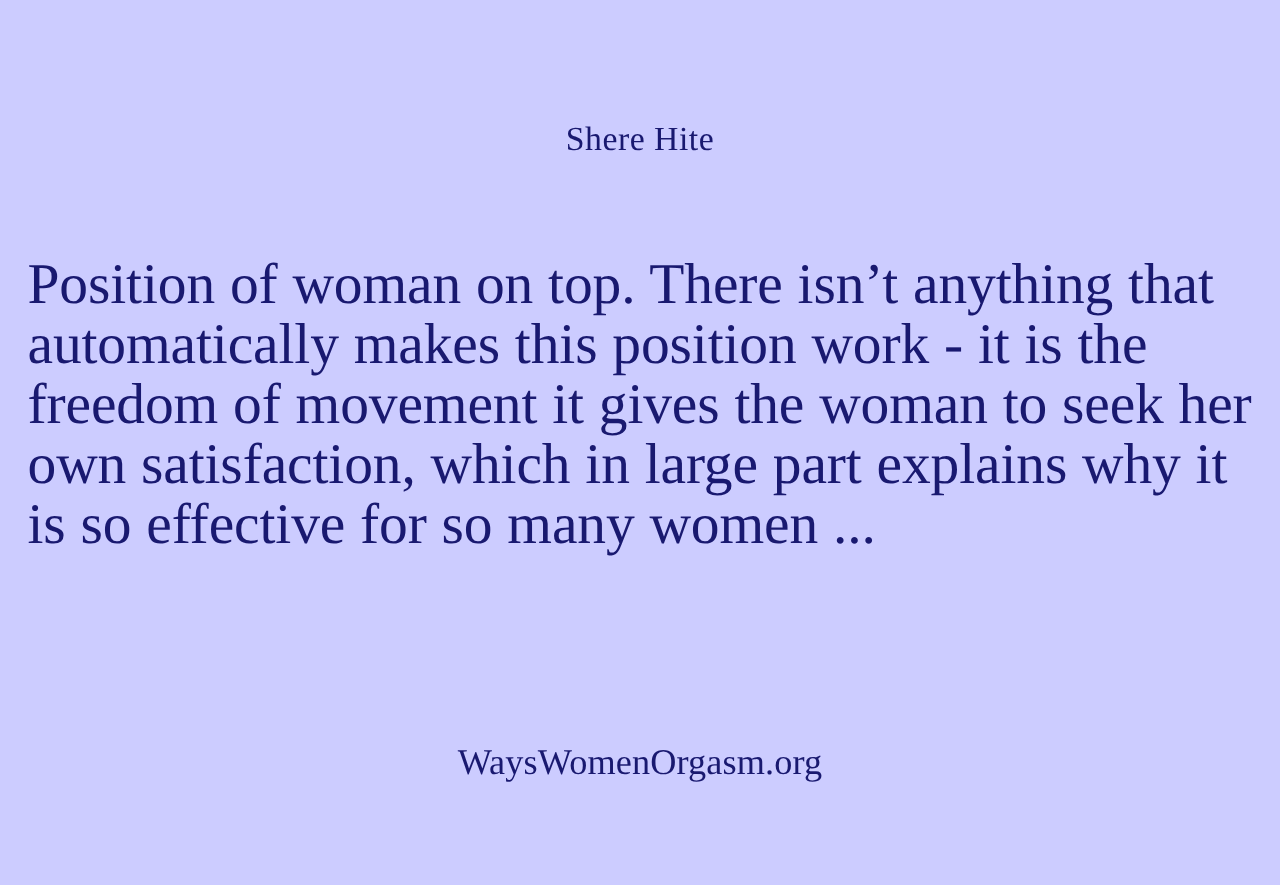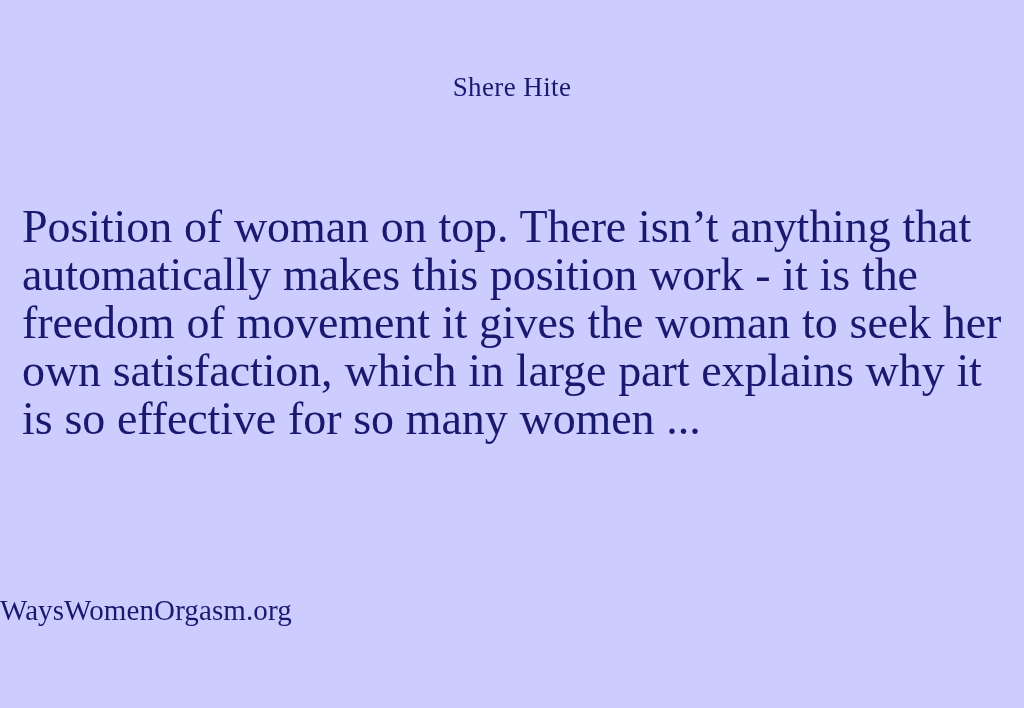--- a/index.html
+++ b/index.html
@@ -35,20 +35,21 @@
   }
 
   .author-name {
     display: inline-block;
     font-family: "Liberation Serif", "DejaVu Serif", serif;
     font-size: 27px;
     line-height: 1.15;
     letter-spacing: 0.4px;
     color: #191970;
     white-space: nowrap;
+    margin-top: 24px;
   }
 
   
   .quote-block {
     position: absolute;
     top: 203px;
     left: 0;
     width: 1024px;
     text-align: center;
   }
@@ -66,21 +67,21 @@
     word-spacing: 0.5px;
     white-space: pre-line;
   }
 
   
   .site-credit-line {
     position: absolute;
     top: 594px;
     left: 0;
     width: 1024px;
-    text-align: left;
+    text-align: center;
   }
 
   .site-credit {
     display: inline-block;
     font-family: "Liberation Serif", "DejaVu Serif", serif;
     font-size: 29px;
     line-height: 1.15;
     letter-spacing: 0.1px;
     color: #191970;
     white-space: nowrap;

